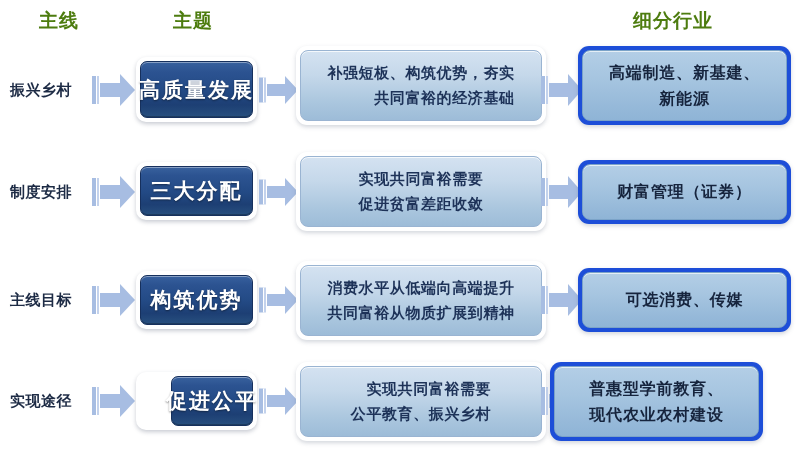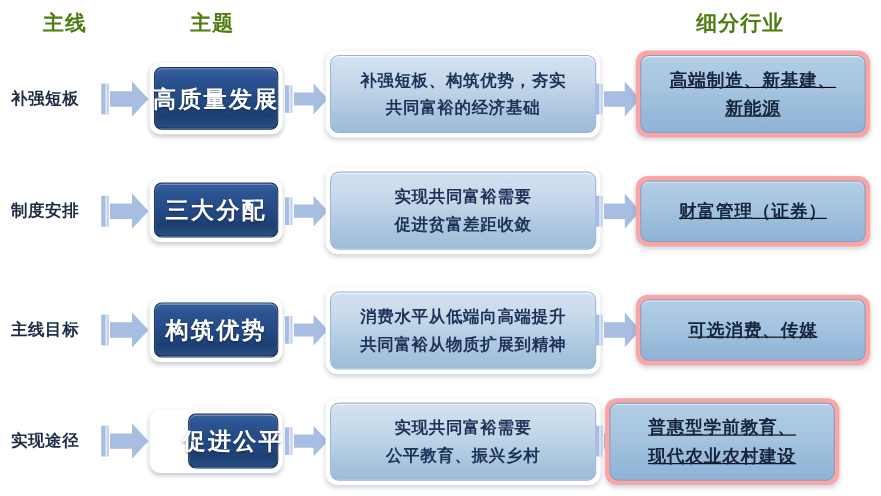--- a/index.html
+++ b/index.html
@@ -89,35 +89,34 @@
     border-radius:8px;
     border:1px solid #9ab4d2;
     background:linear-gradient(180deg,#d4e2f1 0%,#c5d8ea 35%,#aac6de 75%,#9dbcd8 100%);
     display:flex;align-items:center;justify-content:center;
     box-shadow:inset 0 1px 0 rgba(255,255,255,.75);
   }
   .logic-box .inner .txt{
     color:#1d3258;
     font-size:15px;
     line-height:25px;
-    text-align:center;
+    text-align:right;
     font-weight:bold;
     letter-spacing:.6px;
     white-space:pre-line;
   }
 
   
   .ind-box{
     position:absolute;
     box-sizing:border-box;
     border-radius:11px;
-    background:#fca5a5;
+    background:#1d4ed8;
     padding:4px;
     box-shadow:0 2px 4px rgba(110,120,140,.30);
-    text-decoration:underline;
   }
   .ind-box .inner{
     width:100%;height:100%;
     box-sizing:border-box;
     border-radius:8px;
     border:1px solid #7ba3c8;
     background:linear-gradient(180deg,#b3cee6 0%,#a6c5e0 40%,#96b9d9 80%,#8fb4d6 100%);
     display:flex;align-items:center;justify-content:center;
     box-shadow:inset 0 1px 0 rgba(255,255,255,.65);
   }
@@ -134,21 +133,21 @@
 </head>
 <body>
 
 <div id="stage">
 
   <div class="col-head" style="left:59px;top:8px;">主线</div>
   <div class="col-head" style="left:193px;top:8px;">主题</div>
   <div class="col-head" style="left:415px;top:8px;margin-top:36px;">受益逻辑</div>
   <div class="col-head" style="left:673px;top:8px;">细分行业</div>
 
-  <div class="row-label" style="left:10px;top:90px;">补强短板</div>
+  <div class="row-label" style="left:10px;top:90px;">振兴乡村</div>
 
   <div class="arrow" style="left:92px;top:90px;width:44px;height:34px;">
     <div class="tail" style="height:28px;"></div>
       <div class="tail2" style="height:28px;"></div>
     <svg width="36" height="34" viewBox="0 0 36 34">
       <path d="M0 10 L20 10 L20 1 L35 17 L20 33 L20 24 L0 24 Z" fill="#a7bde2"></path>
     </svg>
   </div>
 
   <div class="theme-box" style="left:136px;top:57px;width:121px;height:65px;">

